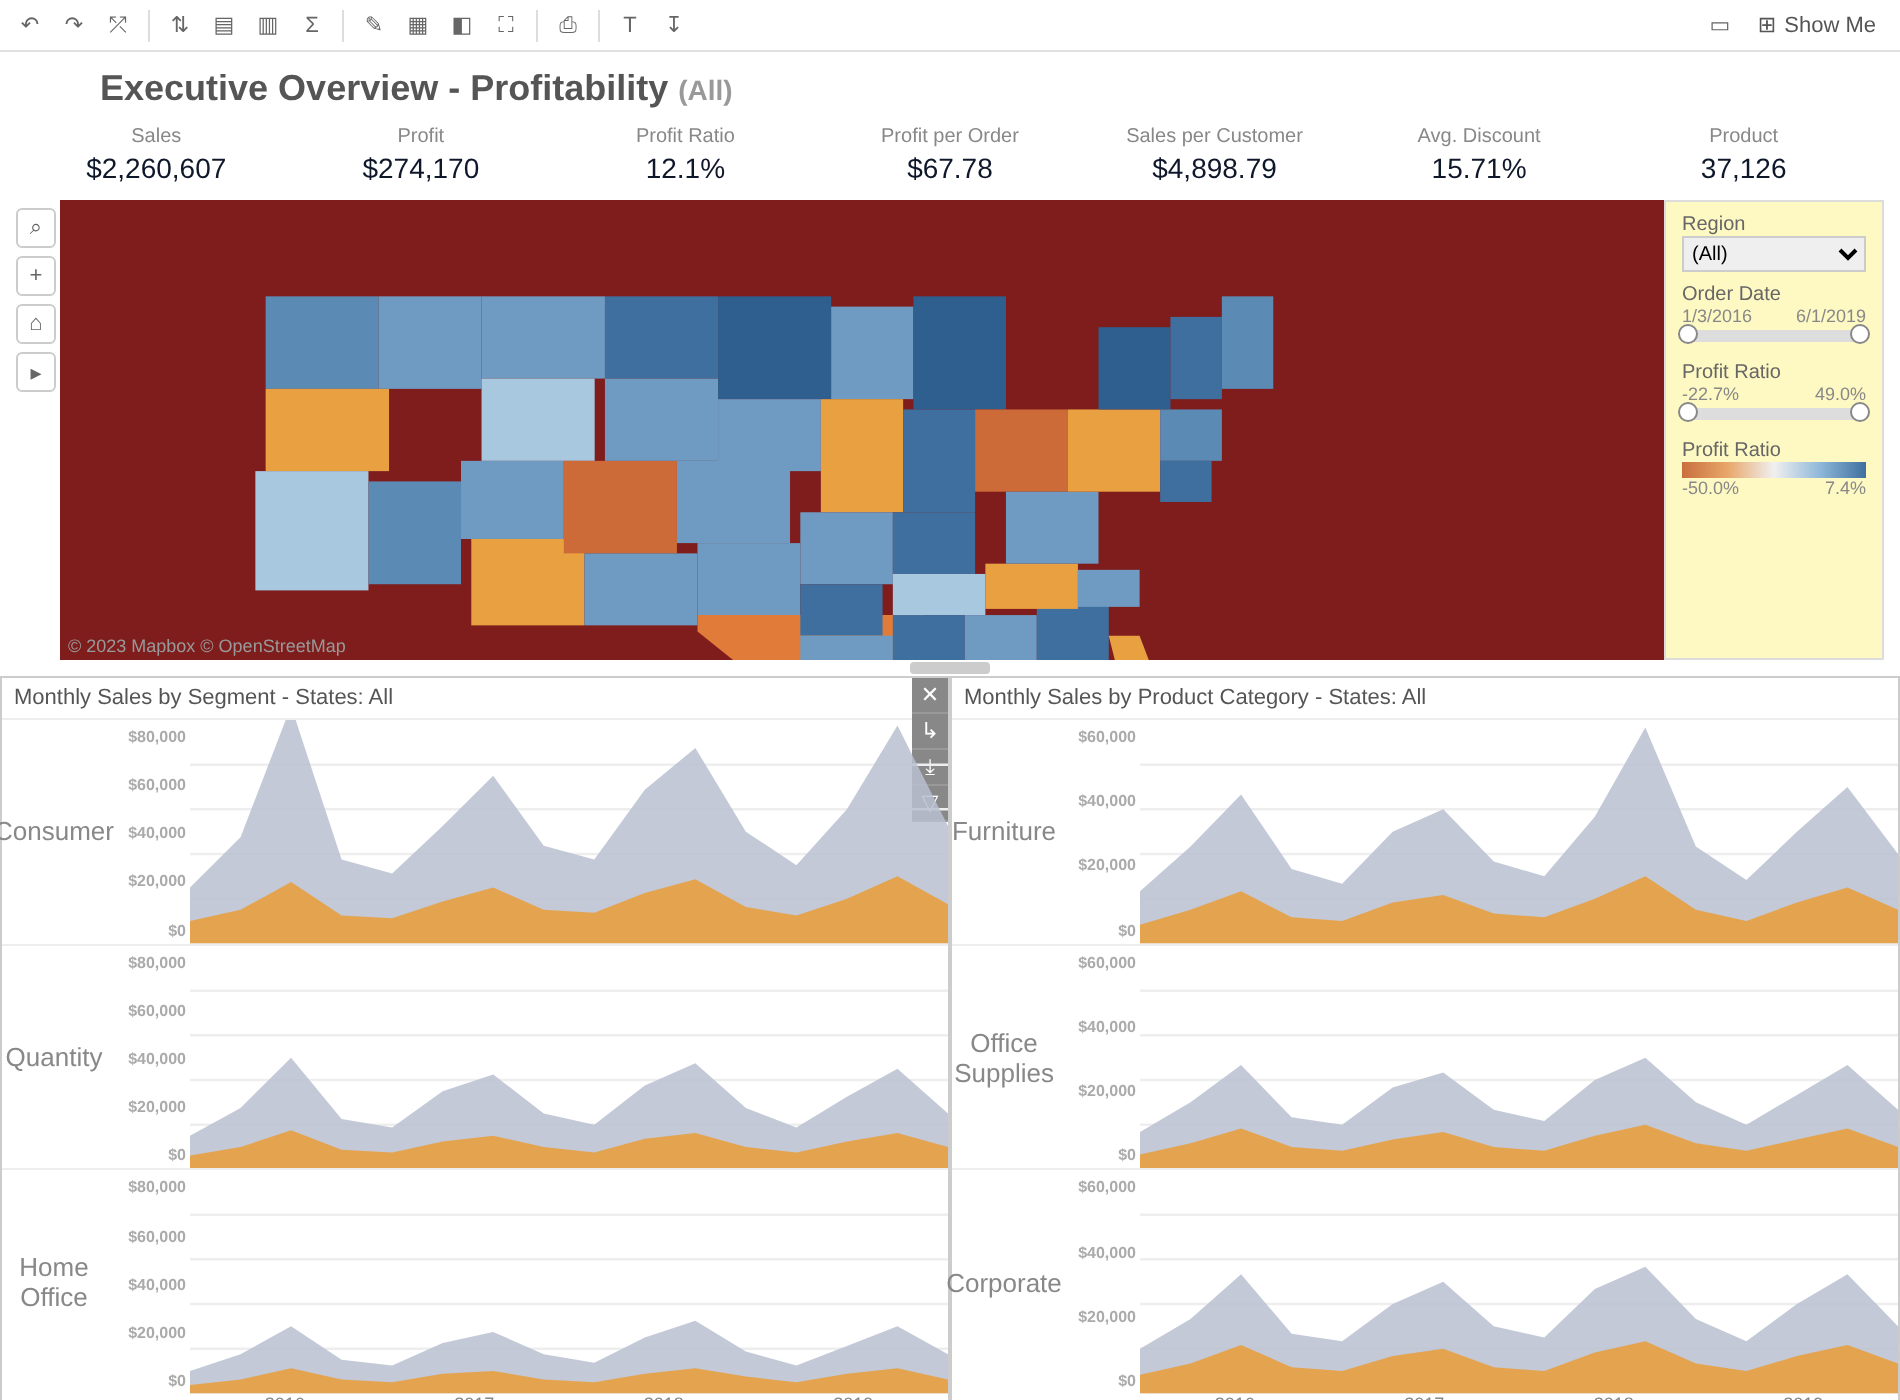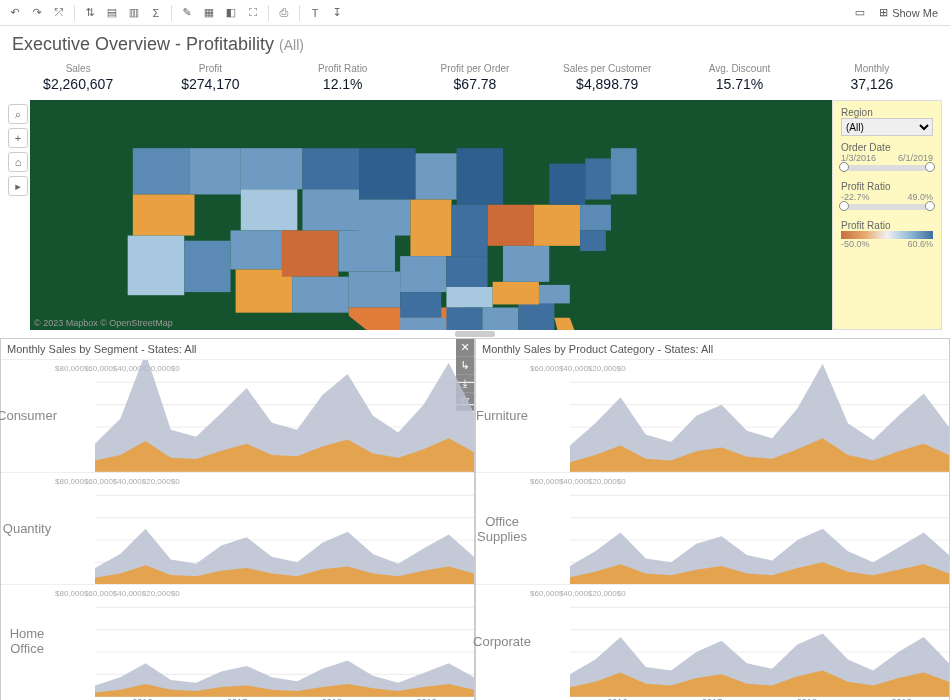--- a/index.html
+++ b/index.html
@@ -5,32 +5,32 @@
 * { box-sizing: border-box; margin: 0; padding: 0; font-family: Arial, sans-serif; }
 body { width: 950px; height: 700px; background: #fff; overflow: hidden; font-size: 11px; color: #555; }
 
 .toolbar { height: 26px; display: flex; align-items: center; padding: 0 6px; gap: 4px; border-bottom: 1px solid #e0e0e0; }
 .toolbar .tb-btn { width: 18px; height: 18px; display: flex; align-items: center; justify-content: center; cursor: pointer; color: #666; }
 .toolbar .sep { width: 1px; height: 16px; background: #ddd; margin: 0 2px; }
 .toolbar .spacer { flex: 1; }
 .toolbar .showme { display: flex; align-items: center; gap: 4px; font-size: 11px; color: #555; cursor: pointer; padding: 2px 6px; }
 
 .title-row { padding: 8px 12px 4px; }
-.title-row h1 { font-size: 18px; font-weight: 400; color: #555; }
+.title-row h1 { font-size: 18px; font-weight: 700; color: #555; margin-left: 38px; }
 .title-row .filt { font-size: 14px; color: #999; }
 
 .kpis { display: flex; padding: 4px 12px 8px; }
 .kpi { flex: 1; text-align: center; }
 .kpi .lab { font-size: 10px; color: #888; margin-bottom: 2px; }
 .kpi .val { font-size: 14px; color: #0f172a; }
 
 .map-area { position: relative; display: flex; padding: 0 8px; height: 230px; }
 .map-ctrls { width: 22px; display: flex; flex-direction: column; gap: 4px; padding-top: 4px; }
 .map-ctrls .mbtn { width: 20px; height: 20px; border: 1px solid #ccc; border-radius: 3px; background: #fff; display: flex; align-items: center; justify-content: center; font-size: 11px; color: #666; cursor: pointer; }
-.map-canvas { flex: 1; position: relative; background: #14532d; display:flex; align-items:center; justify-content:center; }
+.map-canvas { flex: 1; position: relative; background: #7f1d1d; display:flex; align-items:center; justify-content:center; }
 .map-canvas svg { width: 100%; height: 100%; }
 .map-attrib { position: absolute; bottom: 2px; left: 4px; font-size: 9px; color: #999; }
 
 .legend-panel { width: 110px; border: 1px solid #ddd; padding: 6px 8px; font-size: 10px; color: #555; display: flex; flex-direction: column; gap: 6px; background:#fef9c3; }
 .legend-panel .lp-lab { font-size: 10px; color: #666; }
 .legend-panel select { width: 100%; font-size: 10px; border: 1px solid #ccc; height: 18px; }
 .legend-panel .range-row { display: flex; justify-content: space-between; font-size: 9px; color: #888; }
 .legend-panel .slider-track { position: relative; height: 6px; background: #ddd; border-radius: 3px; margin: 2px 0 4px; }
 .legend-panel .slider-track .thumb { position:absolute; top:-3px; width:10px; height:10px; border:1px solid #888; background:#fff; border-radius:50%; }
 .colorbar { height: 8px; background: linear-gradient(to right, #c96f3e, #e8a76a, #f0f0f0, #8fb8d9, #3e6f9e); }
@@ -39,21 +39,21 @@
 .divider-handle .grip { width: 40px; height: 6px; background: #ccc; border-radius: 2px; }
 
 .charts-row { display: flex; height: 376px; }
 .chart-panel { flex: 1; border: 1px solid #ccc; display: flex; flex-direction: column; position: relative; }
 .chart-panel .cp-title { font-size: 11px; color: #555; padding: 4px 6px; border-bottom: 1px solid #eee; }
 .chart-panel .cp-body { flex: 1; display: flex; flex-direction: column; }
 .subchart { flex: 1; display: flex; border-bottom: 1px solid #eee; }
 .subchart:last-child { border-bottom: none; }
 .subchart .sc-label { width: 52px; display: flex; align-items: center; justify-content: center; font-size: 13px; color: #888; padding: 0 2px; text-align: center; }
 .subchart .sc-plot { flex: 1; position: relative; }
-.subchart .sc-yaxis { width: 42px; display: flex; flex-direction: row; justify-content: space-between; align-items: flex-start; font-size: 8px; color: #aaa; padding: 4px 2px 2px; }
+.subchart .sc-yaxis { width: 42px; display: flex; flex-direction: column; justify-content: space-between; align-items: flex-end; font-size: 8px; color: #aaa; padding: 4px 2px 2px; font-weight: bold; }
 .xaxis { height: 16px; display: flex; padding-left: 94px; }
 .xaxis .xt { flex:1; text-align:center; font-size: 9px; color: #888; }
 
 .float-tools { position: absolute; top: 0; right: 0; display: flex; flex-direction: column; background: #888; }
 .float-tools .ft { width: 18px; height: 18px; background: #888; color: #fff; display: flex; align-items: center; justify-content: center; font-size: 11px; cursor: pointer; border-bottom: 1px solid #999; }
 
 svg .grey-area { fill: #b8c0d0; opacity: 0.85; }
 svg .orange-area { fill: #e8a040; opacity: 0.9; }
 svg .grid { stroke: #eee; stroke-width: 1; }
 </style>
@@ -113,21 +113,21 @@
     </div>
   <div class="kpi">
       <div class="lab">Sales per Customer</div>
       <div class="val">$4,898.79</div>
     </div>
   <div class="kpi">
       <div class="lab">Avg. Discount</div>
       <div class="val">15.71%</div>
     </div>
   <div class="kpi">
-      <div class="lab">Monthly</div>
+      <div class="lab">Product</div>
       <div class="val">37,126</div>
     </div>
 </div>
 
 <div class="map-area">
   <div class="map-ctrls">
     <div class="mbtn">⌕</div>
     <div class="mbtn">+</div>
     <div class="mbtn">⌂</div>
     <div class="mbtn">▸</div>
@@ -207,21 +207,21 @@
       <div class="slider-track">
           <div class="thumb" style="left:-2px"></div>
           <div class="thumb" style="right:-2px"></div>
         </div>
     </div>
     <div>
       <div class="lp-lab">Profit Ratio</div>
       <div class="colorbar"></div>
       <div class="range-row">
           <span>-50.0%</span>
-          <span>60.6%</span>
+          <span>7.4%</span>
         </div>
     </div>
   </div>
 </div>
 
 <div class="divider-handle">
     <div class="grip"></div>
   </div>
 
 <div class="charts-row">

